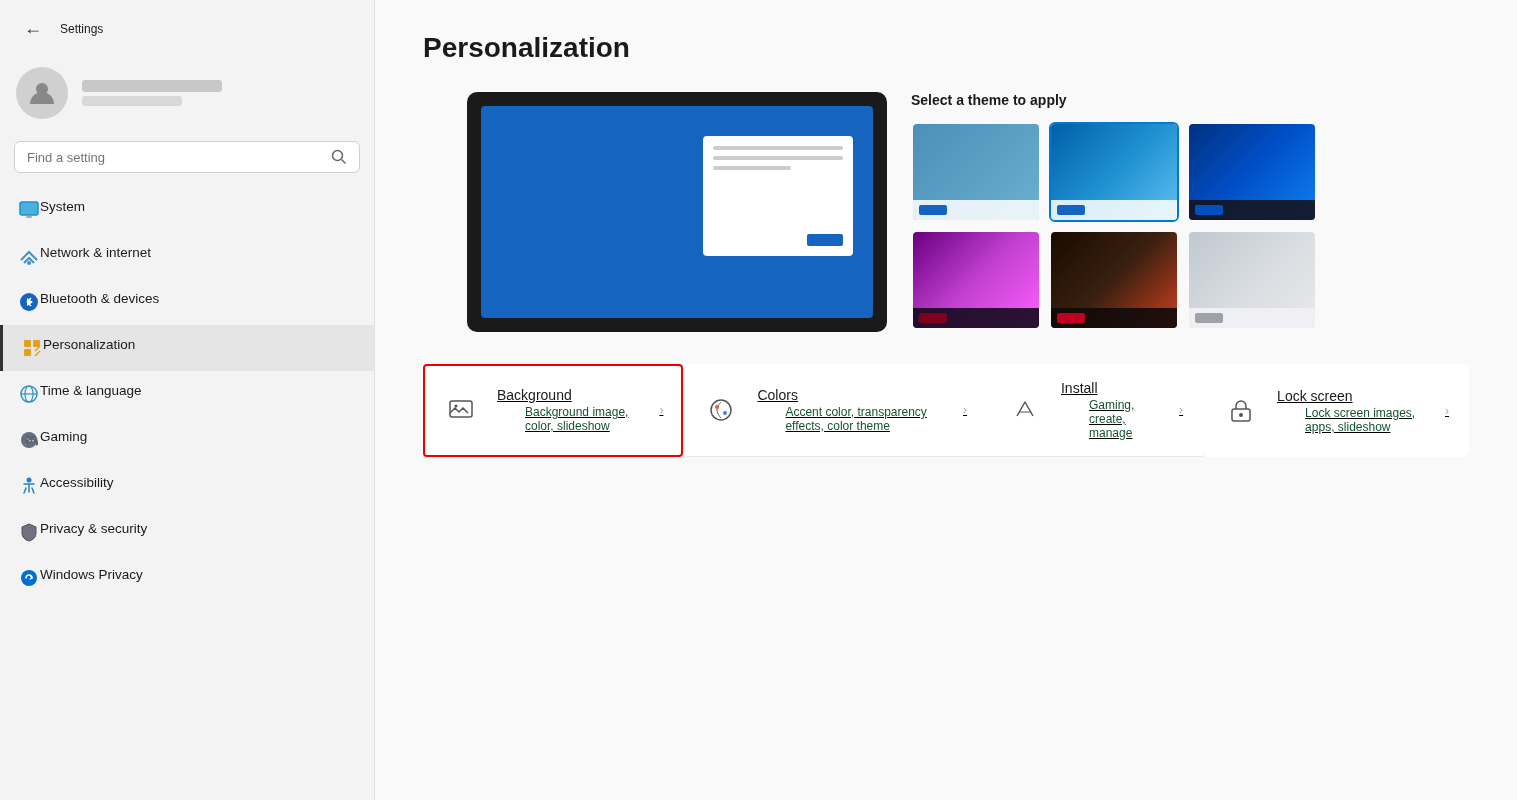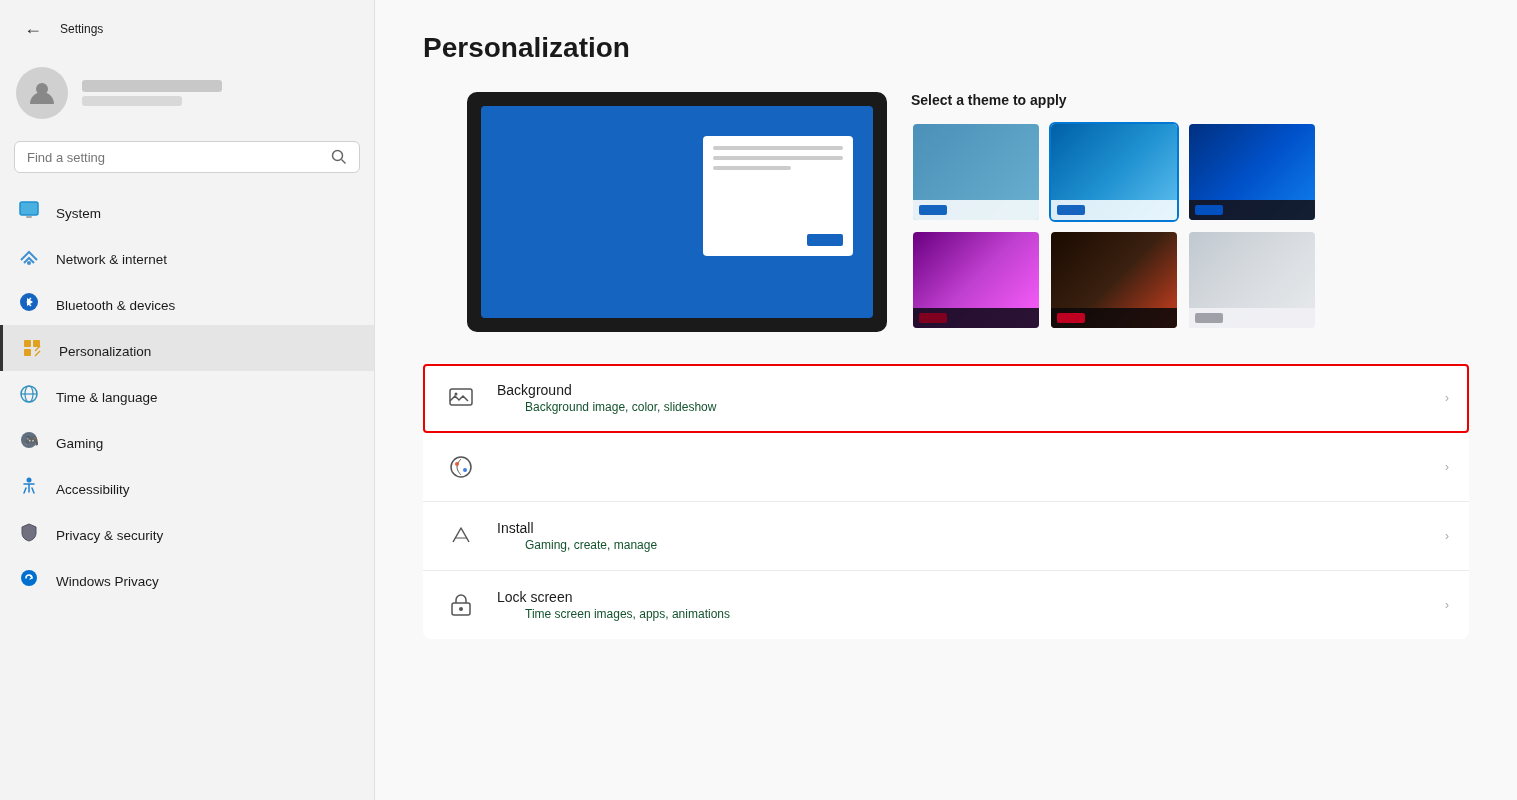--- a/index.html
+++ b/index.html
@@ -107,23 +107,23 @@
       width: 100%;
     }
 
     .search-icon-svg {
       color: #666;
       flex-shrink: 0;
     }
 
     .nav-item {
       display: flex;
-      align-items: flex-end;
+      align-items: flex-start;
       padding: 12px 18px;
-      gap: 16px;
+      gap: 0;
       cursor: pointer;
       border-radius: 0;
       position: relative;
     }
 
     .nav-item.active {
       background: #e5e5e5;
       border-left: 3px solid #333;
     }
 
@@ -264,22 +264,23 @@
 
     .theme-mini-btn {
       width: 28px;
       height: 10px;
       border-radius: 2px;
     }
 
     
     .settings-list {
       display: flex;
-      flex-direction: column;
+      flex-direction: row;
       gap: 0;
+      text-decoration: underline;
     }
 
     .settings-item {
       display: flex;
       align-items: center;
       padding: 16px 20px;
       background: white;
       border-bottom: 1px solid #ebebeb;
       cursor: pointer;
       gap: 18px;
@@ -560,20 +561,24 @@
 
     <div class="settings-item">
       <div class="settings-icon">
         <svg width="26" height="26" viewBox="0 0 26 26" fill="none">
           <circle cx="13" cy="13" r="10" stroke="#555" stroke-width="1.5" fill="none"></circle>
           <path d="M13 5c0 0-4 4-4 8s4 8 4 8" stroke="#555" stroke-width="1"></path>
           <circle cx="9" cy="10" r="2" fill="#e06040"></circle>
           <circle cx="17" cy="16" r="2" fill="#4080e0"></circle>
         </svg>
       </div>
+      <div class="settings-text">
+        <span class="settings-name">Colors</span>
+        <span class="settings-desc">Accent color, transparency effects, color theme</span>
+      </div>
       <span class="chevron">›</span>
     </div>
 
     <div class="settings-item">
       <div class="settings-icon">
         <svg width="26" height="26" viewBox="0 0 26 26" fill="none">
           <path d="M5 19L13 5l8 14" stroke="#555" stroke-width="1.5" fill="none" stroke-linejoin="round"></path>
           <path d="M7 15h12" stroke="#555" stroke-width="1"></path>
         </svg>
       </div>
@@ -587,19 +592,19 @@
     <div class="settings-item">
       <div class="settings-icon">
         <svg width="26" height="26" viewBox="0 0 26 26" fill="none">
           <rect x="4" y="11" width="18" height="12" rx="2" stroke="#555" stroke-width="1.5" fill="none"></rect>
           <path d="M8 11V8a5 5 0 0 1 10 0v3" stroke="#555" stroke-width="1.5" fill="none"></path>
           <circle cx="13" cy="17" r="2" fill="#555"></circle>
         </svg>
       </div>
       <div class="settings-text">
         <span class="settings-name">Lock screen</span>
-        <span class="settings-desc">Time screen images, apps, animations</span>
+        <span class="settings-desc">Lock screen images, apps, slideshow</span>
       </div>
       <span class="chevron">›</span>
     </div>
 
   </div>
 </main>
 
 </body></html>

